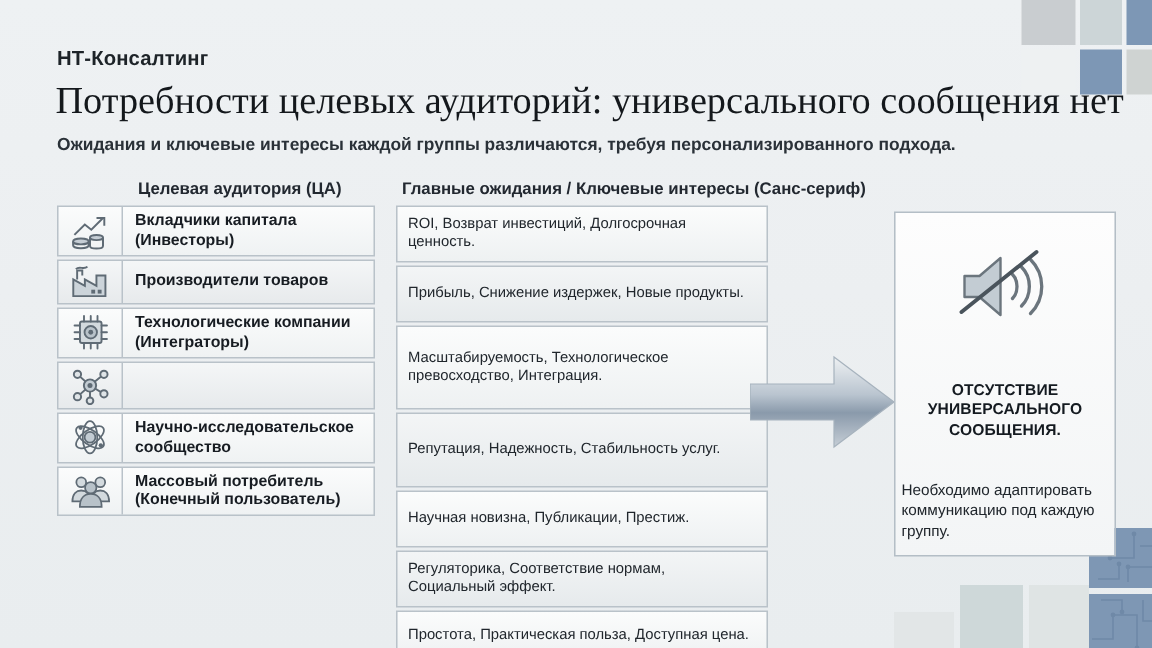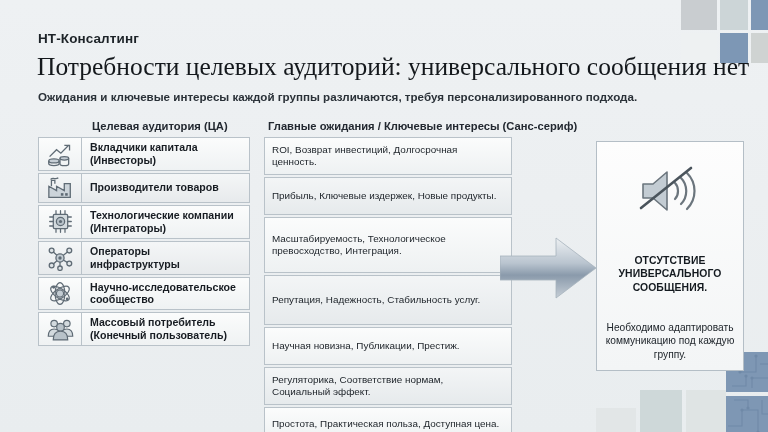--- a/index.html
+++ b/index.html
@@ -109,21 +109,21 @@
     padding-top: 18px;
     gap: 24px;
   }
   .panel-icon { width: 74px; height: 62px; margin-bottom: 8px; }
   .panel-strong {
     font-size: 10.4px; font-weight: 700; text-align: center;
     line-height: 1.28; color:#141a20; letter-spacing:.1px;
   }
   .panel-body {
     margin-top: 3px;
-    font-size: 10.2px; font-weight: 400; text-align: center;
+    font-size: 10.2px; font-weight: 400; 
     line-height: 1.32; color:#20262c; padding: 0 4px;
   }
 </style>
 </head>
 <body>
 
 <div class="slide">
 
   <div class="deco deco-tr6"></div>
   <div class="deco deco-tr1"></div>
@@ -225,22 +225,20 @@
           <path d="M15 14 L6 6 M15 14 L25 6 M15 14 L6 22 M15 14 L25 20 M15 14 L15 24"></path>
           <circle cx="15" cy="14" r="4.4" fill="#c3ccd3"></circle>
           <circle cx="15" cy="14" r="1.8" fill="#5f6b75" stroke="none"></circle>
           <circle cx="6" cy="6" r="2.6" fill="#dfe4e7"></circle>
             <circle cx="25" cy="6" r="2.6" fill="#dfe4e7"></circle>
           <circle cx="6" cy="22" r="2.6" fill="#dfe4e7"></circle>
             <circle cx="25" cy="20" r="2.6" fill="#dfe4e7"></circle>
           <circle cx="15" cy="25" r="2.4" fill="#dfe4e7"></circle>
         </svg>
       </div>
-      <div class="label-cell" style="white-space:pre-line">Операторы
-инфраструктуры</div>
     </div>
 
     <div class="row">
       <div class="icon-cell">
         <svg width="28" height="27" viewBox="0 0 30 30" fill="none" stroke="#5f6b75" stroke-width="1.3">
           <ellipse cx="15" cy="15" rx="12" ry="5.4" transform="rotate(35 15 15)"></ellipse>
           <ellipse cx="15" cy="15" rx="12" ry="5.4" transform="rotate(-35 15 15)"></ellipse>
           <ellipse cx="15" cy="15" rx="12" ry="5.4" transform="rotate(90 15 15)"></ellipse>
           <circle cx="15" cy="15" r="4" fill="#c3ccd3"></circle>
           <circle cx="8" cy="8" r="1.6" fill="#5f6b75" stroke="none"></circle>
@@ -263,21 +261,21 @@
             <path d="M8 25 C8 18.5 11.5 15.5 16 15.5 C20.5 15.5 24 18.5 24 25 Z" fill="#b8c2c9"></path>
         </svg>
       </div>
       <div class="label-cell" style="white-space:pre-line">Массовый потребитель
 (Конечный пользователь)</div>
     </div>
   </div>
 
   <div class="grid-right">
     <div class="exp-cell" style="height:38px">ROI, Возврат инвестиций, Долгосрочная ценность.</div>
-    <div class="exp-cell alt" style="height:38px">Прибыль, Ключевые издержек, Новые продукты.</div>
+    <div class="exp-cell alt" style="height:38px">Прибыль, Снижение издержек, Новые продукты.</div>
     <div class="exp-cell" style="height:56px">Масштабируемость, Технологическое превосходство, Интеграция.</div>
     <div class="exp-cell alt" style="height:50px">Репутация, Надежность, Стабильность услуг.</div>
     <div class="exp-cell" style="height:38px">Научная новизна, Публикации, Престиж.</div>
     <div class="exp-cell alt" style="height:38px">Регуляторика, Соответствие нормам, Социальный эффект.</div>
     <div class="exp-cell" style="height:34px">Простота, Практическая польза, Доступная цена.</div>
   </div>
 
   <div class="arrow">
     <svg width="98" height="72" viewBox="0 0 98 72">
       <defs>

